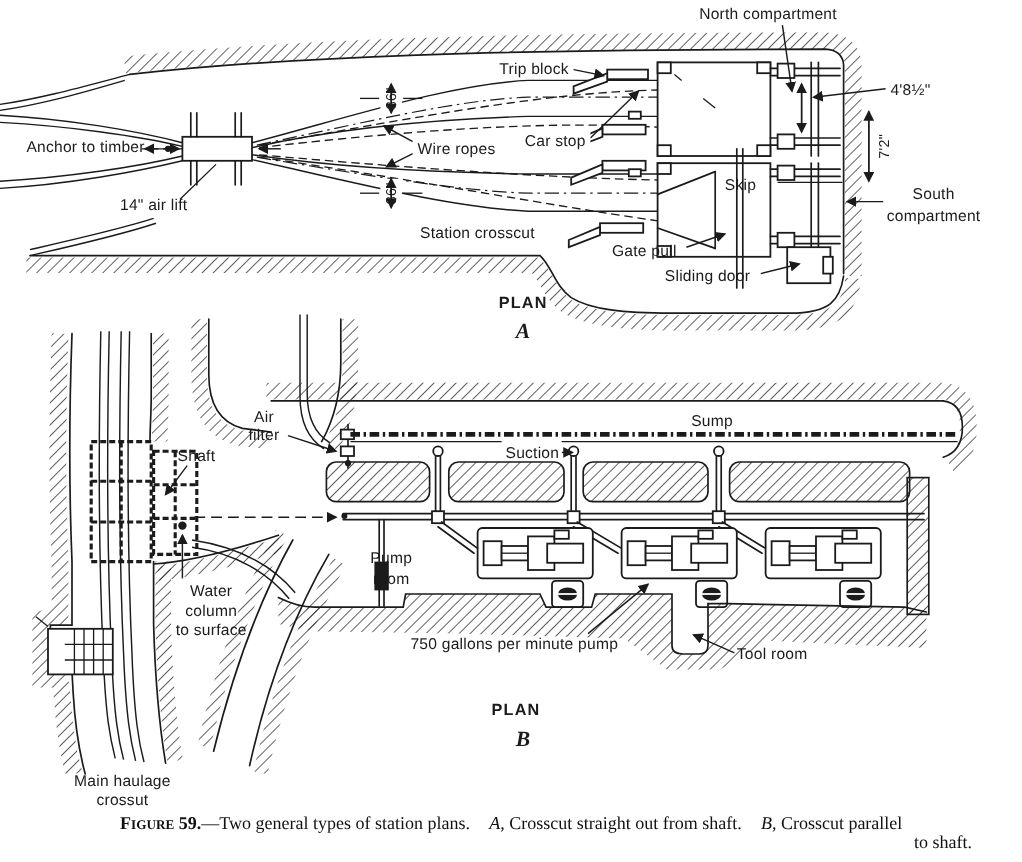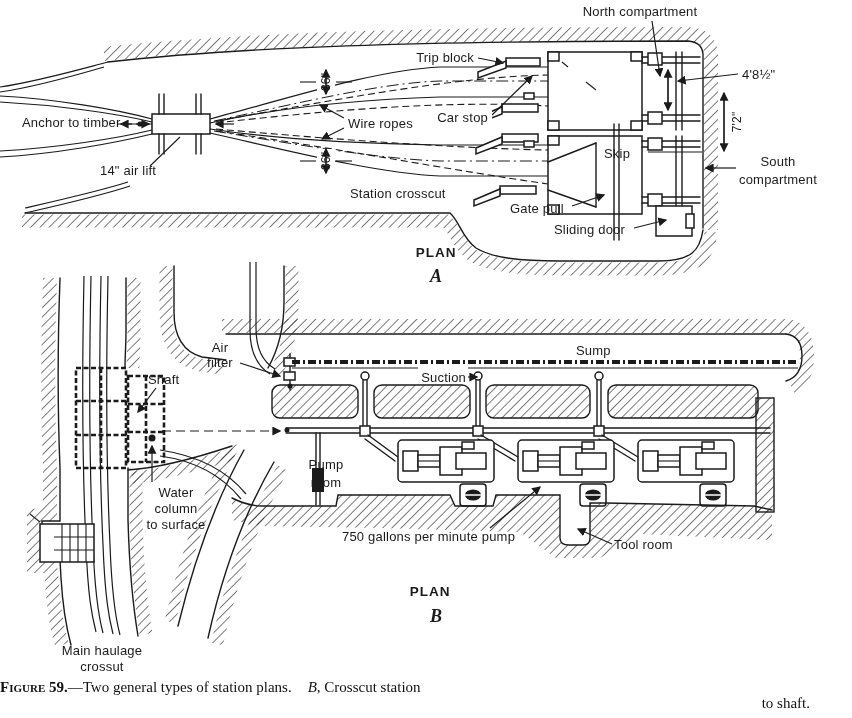--- a/index.html
+++ b/index.html
@@ -15,21 +15,21 @@
   .w{fill:#ffffff;stroke:#1b1b1b;stroke-width:1.5;}
   .hatchband{fill:none;stroke:url(#hatch);}
   .hfill{fill:url(#hatch);stroke:#1b1b1b;stroke-width:1.4;}
   .rail{stroke:#1b1b1b;fill:none;stroke-width:1.2;}
   .rope{stroke:#1b1b1b;fill:none;stroke-width:1.1;stroke-dasharray:7 4;}
   .cdash{stroke:#1b1b1b;fill:none;stroke-width:1;stroke-dasharray:12 4 2 4;}
   .crib{stroke:#1b1b1b;fill:none;stroke-width:2.6;stroke-dasharray:5 2.5;}
   .leader{stroke:#1b1b1b;fill:none;stroke-width:1.2;}
   #caption{position:absolute;left:0;top:679px;width:852px;
            font-family:"Liberation Serif",serif;font-size:15px;color:#111;}
-  #cap-line1{display:flex;justify-content:flex-start;gap:16px;white-space:nowrap;}
+  #cap-line1{display:flex;justify-content:center;gap:16px;white-space:nowrap;}
   .figlabel{font-variant:small-caps;font-weight:700;}
   .capital{font-style:italic;}
   #cap-line2{position:absolute;left:700px;top:16px;width:110px;text-align:right;}
 </style>
 </head>
 <body>
 
 <div id="page">
 <svg width="852" height="718" viewBox="0 0 852 718">
   <defs>
@@ -391,17 +391,18 @@
     <text x="102" y="655" text-anchor="middle">Main haulage</text>
     <text x="102" y="671" text-anchor="middle">crossut</text>
     <text x="430" y="596" text-anchor="middle" class="plan">PLAN</text>
     <text x="436" y="622" text-anchor="middle" class="letter">B</text>
   </g>
 </svg>
 
 <div id="caption">
   <div id="cap-line1">
     <span><span class="figlabel">Figure 59.</span><span>—Two general types of station plans.</span></span>
-    <span><span class="capital">B</span><span>, Crosscut station</span></span>
+    <span><span class="capital">A</span><span>, Crosscut straight out from shaft.</span></span>
+    <span><span class="capital">B</span><span>, Crosscut parallel</span></span>
   </div>
   <div id="cap-line2">to shaft.</div>
 </div>
 </div>
 
 </body></html>

